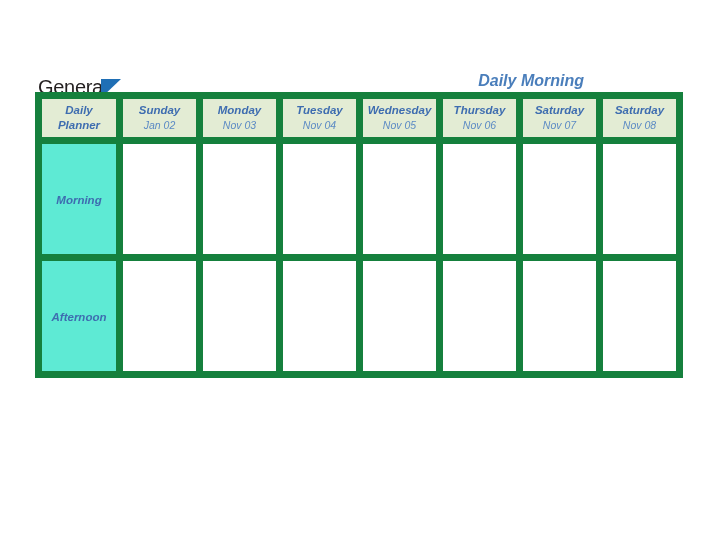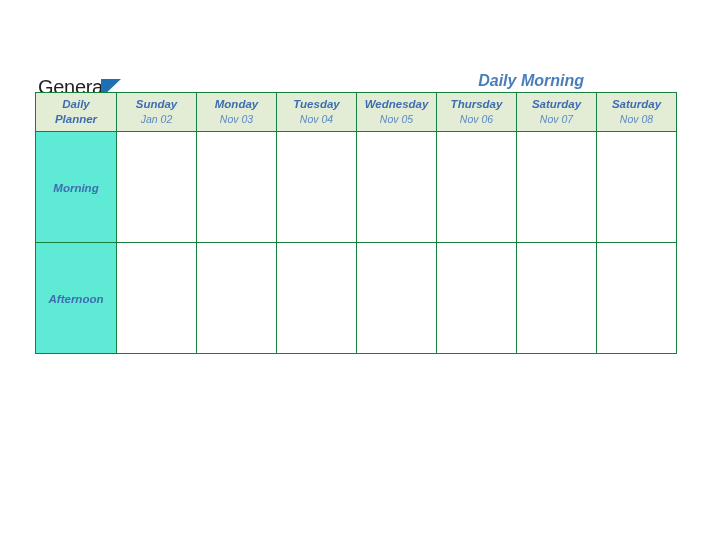--- a/index.html
+++ b/index.html
@@ -89,21 +89,21 @@
   
   .planner {
     position: absolute;
     left: 35px;
     top: 92px;
     width: 642px;
     border-collapse: collapse;
     table-layout: fixed;
   }
   .planner td, .planner th {
-    border: 1px solid #15803d;
+    border: 7px solid #15803d;
     padding: 0;
     margin: 0;
   }
 
   col.col-label { width: 81px; }
   col.col-day   { width: 80px; }
 
   .head-cell {
     background: #e3ecd4;
     height: 38px;

